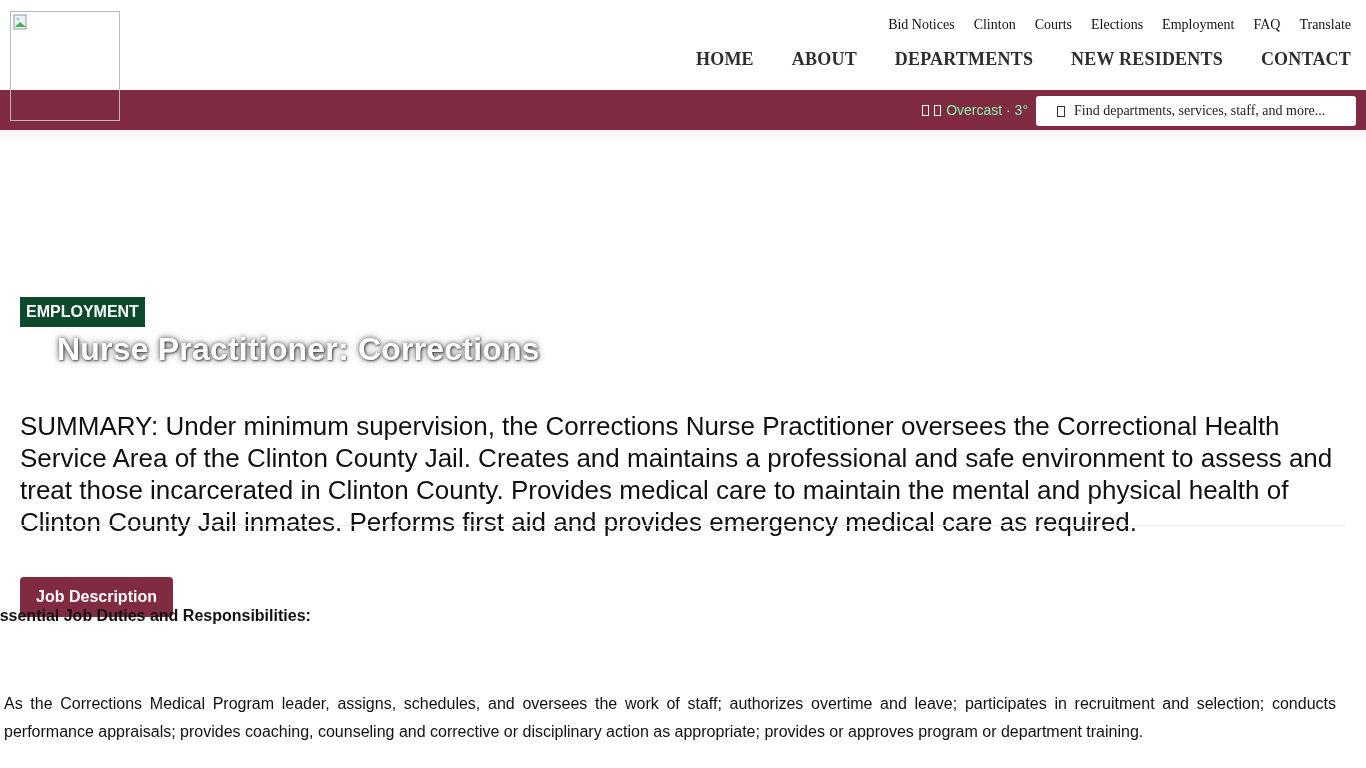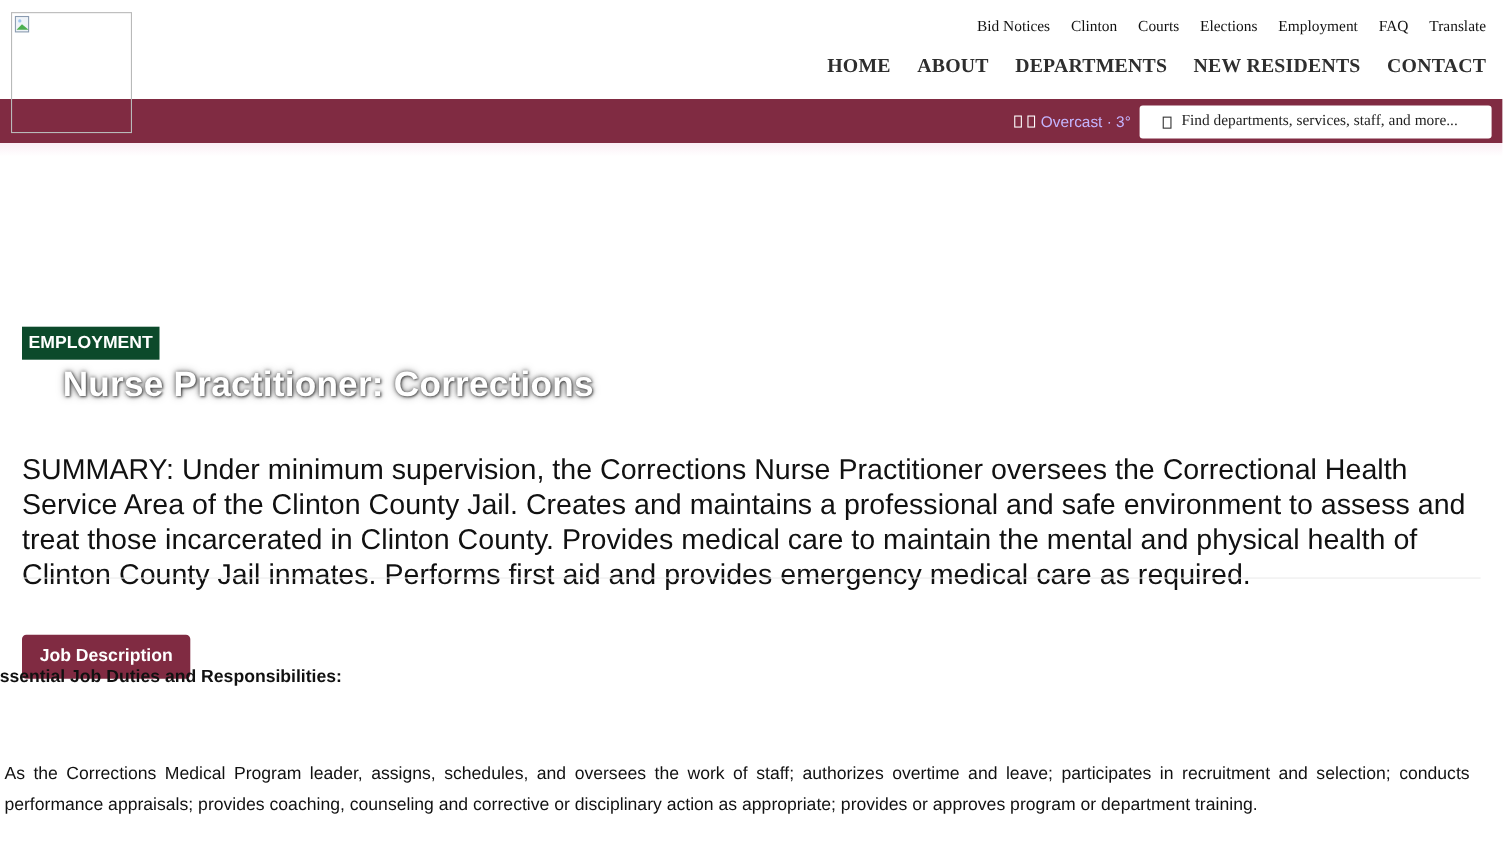--- a/index.html
+++ b/index.html
@@ -8,25 +8,25 @@
 
     
     .header { position: absolute; left: 0; top: 0; width: 1366px; height: 90px; background: #fff; }
     .logo-box { position: absolute; left: 10px; top: 11px; width: 110px; height: 110px; border: 1px solid #b9b9b9; z-index: 5; background: transparent; }
     .logo-broken { position: absolute; left: 2px; top: 2px; width: 16px; height: 16px; }
 
     .util-nav { position: absolute; right: 15px; top: 16px; display: flex; gap: 0; }
     .util-nav a { font-family: Liberation Serif, serif; font-size: 14px; color: #111; text-decoration: none; margin-left: 19px; line-height: 17px; }
 
     .main-nav { position: absolute; right: 15px; top: 49px; display: flex; }
-    .main-nav a { font-family: "Liberation Serif", serif; font-weight: bold; font-size: 18px; color: #2e2e2e; text-decoration: none; margin-left: 24px; letter-spacing: 0.2px; line-height: 20px; }
+    .main-nav a { font-family: "Liberation Serif", serif; font-weight: bold; font-size: 18px; color: #2e2e2e; text-decoration: none; margin-left: 38px; letter-spacing: 0.2px; line-height: 20px; }
 
     
     .bar { position: absolute; left: 0; top: 90px; width: 1366px; height: 40px; background: #802b42; }
-    .weather { position: absolute; right: 338px; top: 12px; color: #c4b5fd; font-size: 14px; display: flex; align-items: center; gap: 3px; }
+    .weather { position: absolute; right: 338px; top: 12px; color: #86efac; font-size: 14px; display: flex; align-items: center; gap: 3px; }
     .weather .box-glyph { display: inline-block; width: 7px; height: 11px; border: 1px solid #fff; margin-right: 2px; }
     .search { position: absolute; left: 1036px; top: 6px; width: 320px; height: 30px; background: #fff; border-radius: 3px; display: flex; align-items: center; padding-left: 21px; }
     .search .box-glyph { display: inline-block; width: 8px; height: 11px; border: 1px solid #333; margin-right: 9px; }
     .search input { border: none; outline: none; font-family: "Liberation Serif", serif; font-size: 14px; color: #222; width: 270px; background: transparent; }
     .search input::placeholder { color: #222; }
 
     .bar-shadow { position: absolute; left: 0; top: 130px; width: 1366px; height: 12px; background: linear-gradient(#fbeef5, #ffffff); }
 
     
     .badge { position: absolute; left: 20px; top: 297px; height: 30px; background: #0c4a2b; color: #fff; font-weight: bold; font-size: 16px; padding: 0 6px; line-height: 30px; }

